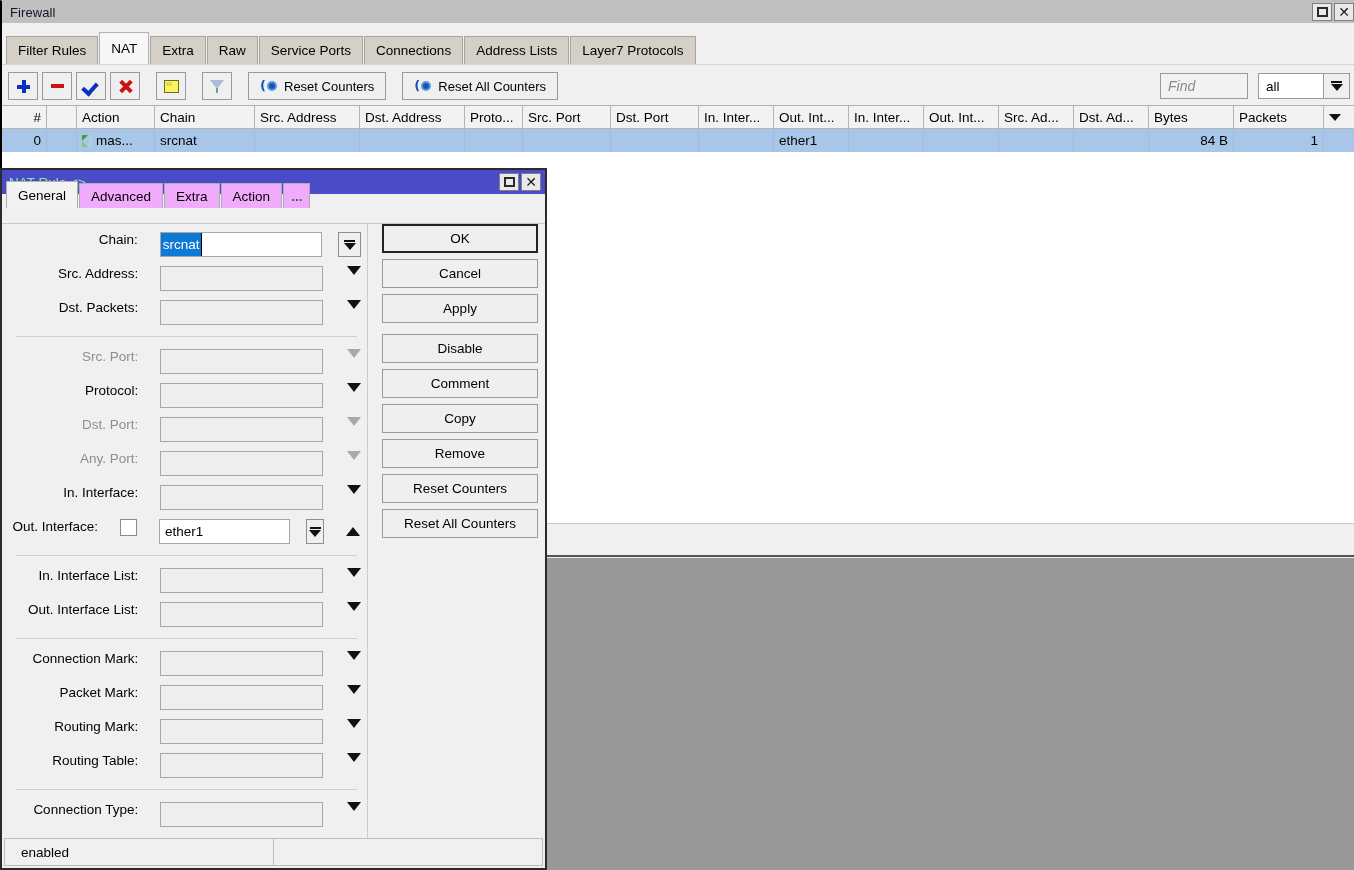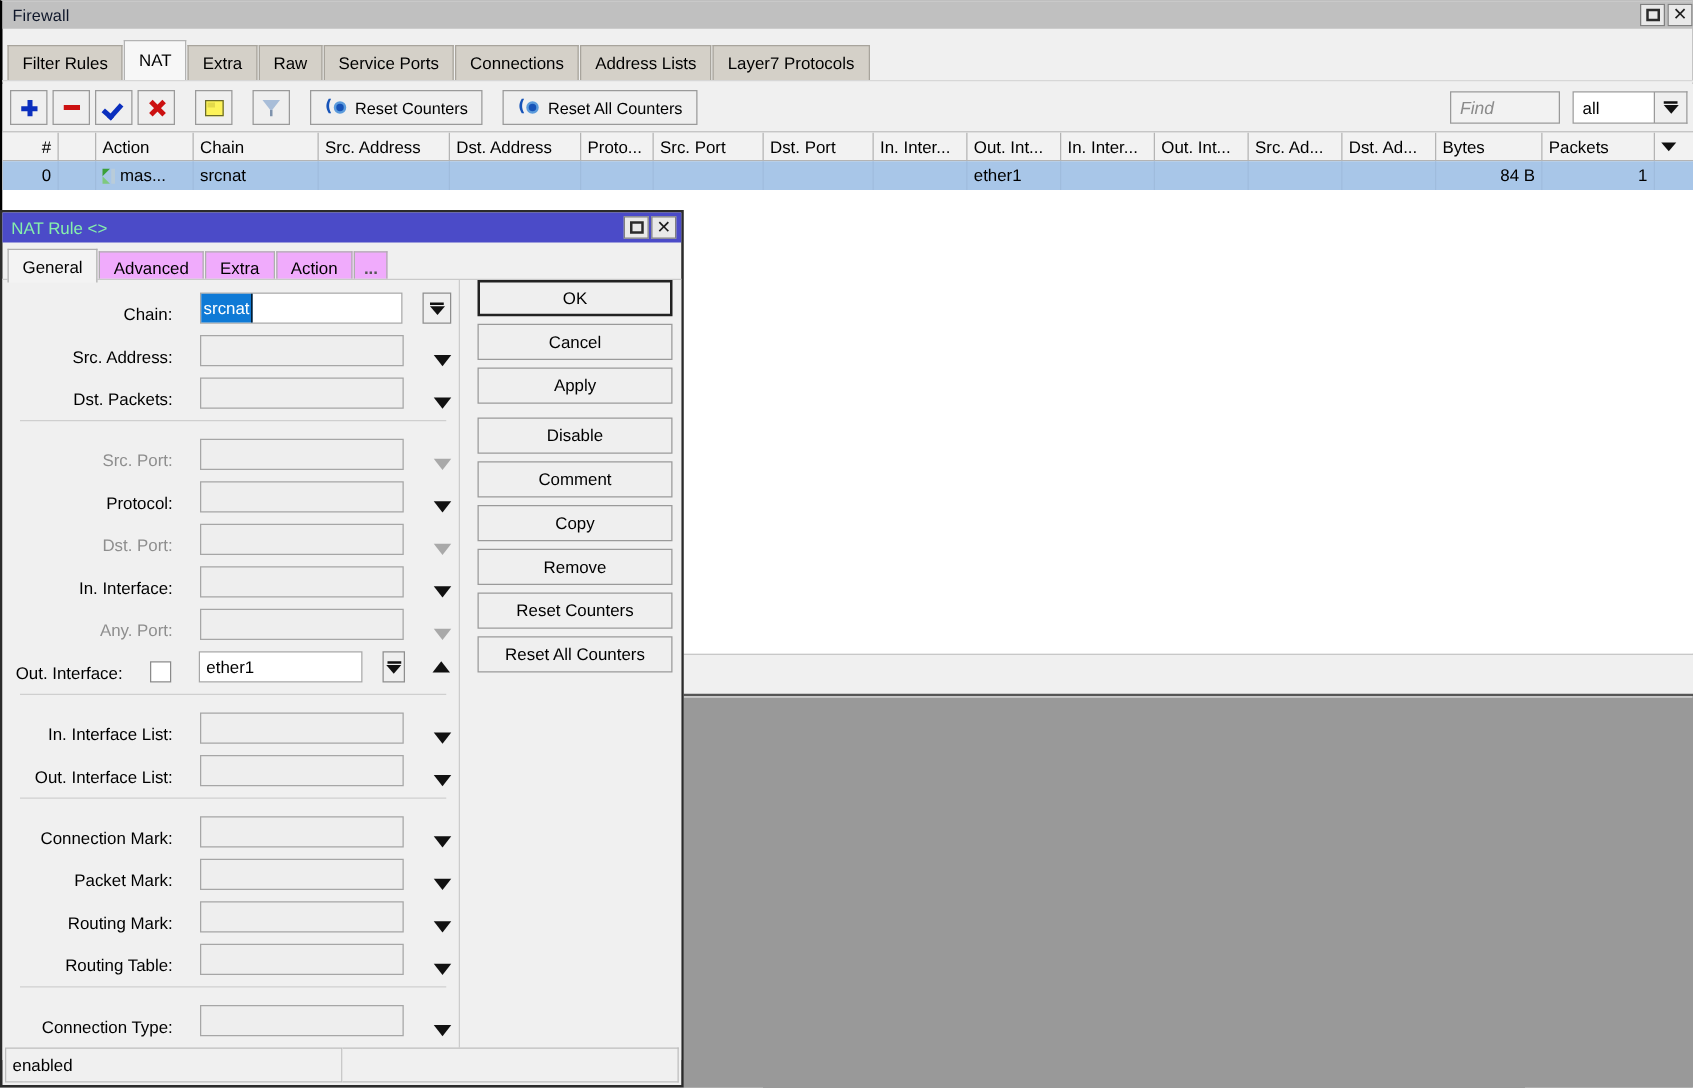--- a/index.html
+++ b/index.html
@@ -292,21 +292,21 @@
     display: flex; align-items: center;
     padding-left: 7px;
     position: relative;
   }
   #dlg-title .t {
     color: #86efac; font-size: 13.5px;
   }
   #dlg-title .win-buttons { right: 4px; top: 3px; }
 
   #dlg-tabs {
-    position: absolute; left: 4px; top: 28px;
+    position: absolute; left: 4px; top: 10px;
     display: flex; align-items: flex-end; height: 28px;
   }
   .dtab {
     height: 25px; padding: 0 11px;
     background: #f0abfc;
     border: 1px solid #aeaeae;
     border-bottom: none;
     margin-right: 1px;
     display: flex; align-items: center;
     font-size: 13.5px;
@@ -325,21 +325,21 @@
     border-top: 1px solid #c9c9c9;
   }
 
   
   #form {
     position: absolute; left: 0; top: 0;
     width: 366px; height: 625px;
     border-right: 1px solid #cccccc;
   }
   .frow {
-    display: flex; align-items: flex-end;
+    display: flex; align-items: flex-start;
     height: 27px;
     margin-bottom: 7px;
     padding-right: 6px;
     gap: 14px;
   }
   .flabel {
     width: 152px; text-align: right;
     padding-right: 8px;
     font-size: 13.5px;
     white-space: nowrap;
@@ -415,21 +415,21 @@
   #dlg-status {
     position: absolute; left: 2px; bottom: 2px;
     width: 539px; height: 28px;
     display: flex;
   }
   .st-cell {
     height: 28px;
     border: 1px solid #bdbdbd;
     background: #f0f0f0;
     display: flex; align-items: center;
-    padding-left: 5px; font-size: 13.5px;
+    padding-left: 16px; font-size: 13.5px;
   }
   .st-a { width: 270px; }
   .st-b { width: 269px; border-left: none; }
 </style>
 </head>
 <body>
 
 <div id="firewall-window">
 
   <div id="titlebar">
@@ -623,29 +623,29 @@
         <span class="fcaret"></span>
       </div>
 
       <div class="frow">
         <span class="flabel dim">Dst. Port:</span>
         <div class="finput"></div>
         <span class="fcaret dim"></span>
       </div>
 
       <div class="frow">
+        <span class="flabel dim">Any. Port:</span>
+        <div class="finput"></div>
+        <span class="fcaret dim"></span>
+      </div>
+
+      <div class="frow">
         <span class="flabel">In. Interface:</span>
         <div class="finput"></div>
         <span class="fcaret"></span>
-      </div>
-
-      <div class="frow">
-        <span class="flabel dim">Any. Port:</span>
-        <div class="finput"></div>
-        <span class="fcaret dim"></span>
       </div>
 
       <div class="frow">
         <span class="flabel" style="width:135px">Out. Interface:</span>
         <span class="chk"></span>
         <div class="finput editable">
           <span class="val-text">ether1</span>
         </div>
         <div class="dropbtn">
           <span class="bar-arrow">

